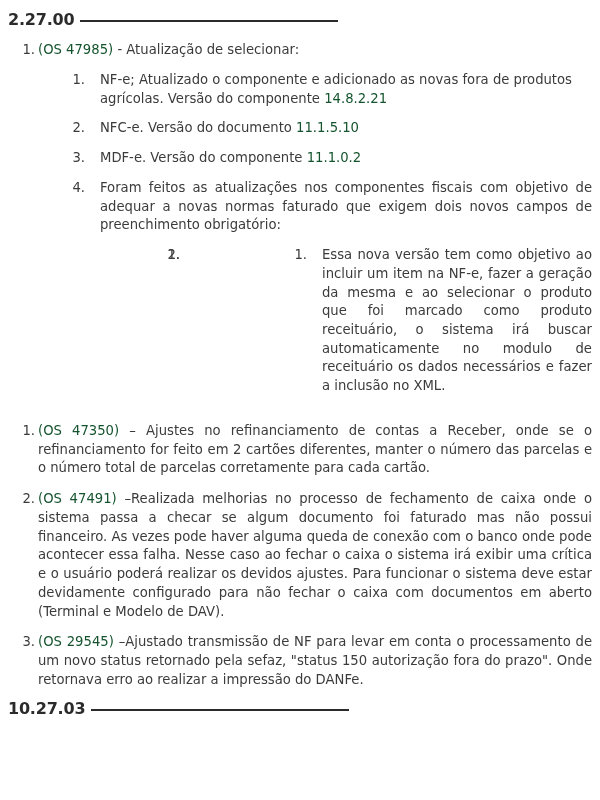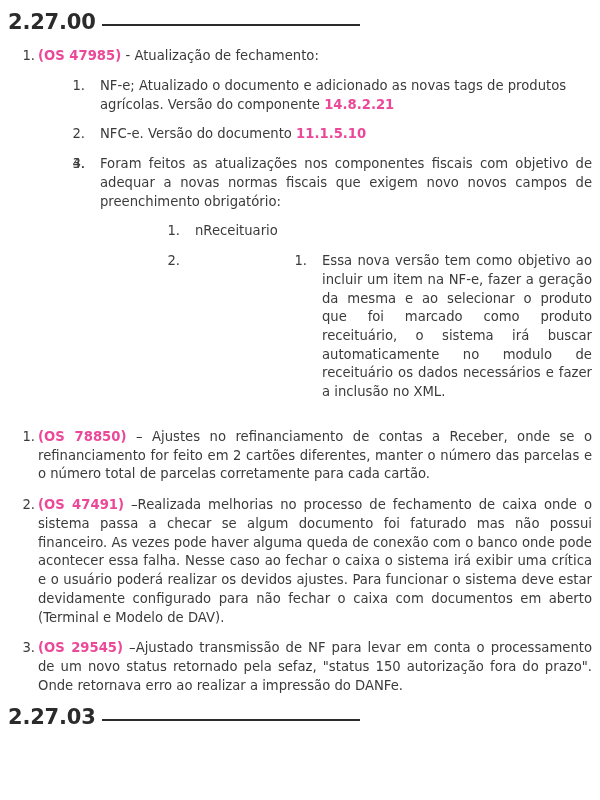--- a/index.html
+++ b/index.html
@@ -19,21 +19,21 @@
     width: 600px;
     height: 800px;
     position: relative;
     overflow: hidden;
     box-sizing: border-box;
     padding: 0 8px 0 8px;
   }
 
   
   .heading {
-    font-size: 21px;
+    font-size: 16px;
     font-weight: bold;
     color: #2b2b2b;
     letter-spacing: -0.2px;
     line-height: 1.2;
     white-space: nowrap;
     display: flex;
     align-items: baseline;
   }
   .heading .h-num { display: inline-block; }
   .heading .h-rule {
@@ -64,21 +64,21 @@
     top: 0;
     text-align: right;
     color: #3b3b3b;
     font-size: 13.2px;
     line-height: 1.42;
   }
   li.item > .body {
     display: block;
   }
   .just { text-align: justify; text-justify: inter-word; }
-  b, .b { font-weight: bold; color: #ec4899; }
+  b, .b { font-weight: normal; color: #14532d; }
 
   
   .lvl1 > li.item { padding-left: 30px; margin-top: 12px; }
   .lvl1 > li.item > .marker { width: 17px; left: 10px; }
 
   
   .lvl1.hang > li.item { padding-left: 30px; }
 
   
   .lvl2 { margin-top: 2px; }
@@ -106,42 +106,42 @@
   <div class="h1-block">
     <div class="heading">
       <span class="h-num">2.27.00</span>
       <span class="h-rule"></span>
     </div>
   </div>
 
   <ol class="lvl1">
     <li class="item">
       <span class="marker">1.</span>
-      <span class="body"><b>(OS 47985)</b><span> - Atualização de fechamento:</span></span>
+      <span class="body"><b>(OS 47985)</b><span> - Atualização de selecionar:</span></span>
 
       <ol class="lvl2">
         <li class="item">
           <span class="marker">1.</span>
-          <span class="body"><span>NF-e; Atualizado o documento e adicionado as novas tags de produtos agrícolas. Versão do componente </span><b>14.8.2.21</b></span>
+          <span class="body"><span>NF-e; Atualizado o componente e adicionado as novas fora de produtos agrícolas. Versão do componente </span><b>14.8.2.21</b></span>
         </li>
         <li class="item">
           <span class="marker">2.</span>
           <span class="body"><span>NFC-e. Versão do documento </span><b>11.1.5.10</b></span>
         </li>
         <li class="item">
           <span class="marker">3.</span>
+          <span class="body"><span>MDF-e. Versão do componente </span><b>11.1.0.2</b></span>
         </li>
         <li class="item">
           <span class="marker">4.</span>
-          <span class="body just">Foram feitos as atualizações nos componentes fiscais com objetivo de adequar a novas normas fiscais que exigem novo novos campos de preenchimento obrigatório:</span>
+          <span class="body just">Foram feitos as atualizações nos componentes fiscais com objetivo de adequar a novas normas faturado que exigem dois novos campos de preenchimento obrigatório:</span>
 
           <ol class="lvl3">
             <li class="item">
               <span class="marker">1.</span>
-              <span class="body">nReceituario</span>
             </li>
             <li class="item">
               <span class="marker">2.</span>
 
               <ol class="lvl4">
                 <li class="item">
                   <span class="marker">1.</span>
                   <span class="body just">Essa nova versão tem como objetivo ao incluir um item na NF-e, fazer a geração da mesma e ao selecionar o produto que foi marcado como produto receituário, o sistema irá buscar automaticamente no modulo de receituário os dados necessários e fazer a inclusão no XML.</span>
                 </li>
               </ol>
@@ -151,34 +151,34 @@
       </ol>
     </li>
   </ol>
 
   <div class="sec-gap"></div>
 
 
   <ol class="lvl1 hang">
     <li class="item">
       <span class="marker">1.</span>
-      <span class="body just"><b>(OS  78850)</b><span> – Ajustes no refinanciamento de contas a Receber, onde se o refinanciamento for feito em 2 cartões diferentes, manter o número das parcelas e o número total de parcelas corretamente para cada cartão.</span></span>
+      <span class="body just"><b>(OS  47350)</b><span> – Ajustes no refinanciamento de contas a Receber, onde se o refinanciamento for feito em 2 cartões diferentes, manter o número das parcelas e o número total de parcelas corretamente para cada cartão.</span></span>
     </li>
     <li class="item">
       <span class="marker">2.</span>
       <span class="body just"><b>(OS 47491)</b><span> –Realizada melhorias no processo de fechamento de caixa onde o sistema passa a checar se algum documento foi faturado mas não possui financeiro. As vezes pode haver alguma queda de conexão com o banco onde pode acontecer essa falha. Nesse caso ao fechar o caixa o sistema irá exibir uma crítica e o usuário poderá realizar os devidos ajustes. Para funcionar o sistema deve estar devidamente configurado para não fechar o caixa com documentos em aberto (Terminal e Modelo de DAV).</span></span>
     </li>
     <li class="item">
       <span class="marker">3.</span>
       <span class="body just"><b>(OS 29545)</b><span> –Ajustado transmissão de NF para levar em conta o processamento de um novo status retornado pela sefaz, "status 150 autorização fora do prazo". Onde retornava erro ao realizar a impressão do DANFe.</span></span>
     </li>
   </ol>
 
   <div class="sec-gap-sm"></div>
 
   <div>
     <div class="heading">
-      <span class="h-num">2.27.03</span>
+      <span class="h-num">10.27.03</span>
       <span class="h-rule"></span>
     </div>
   </div>
 
 </div>
 
 </body></html>

